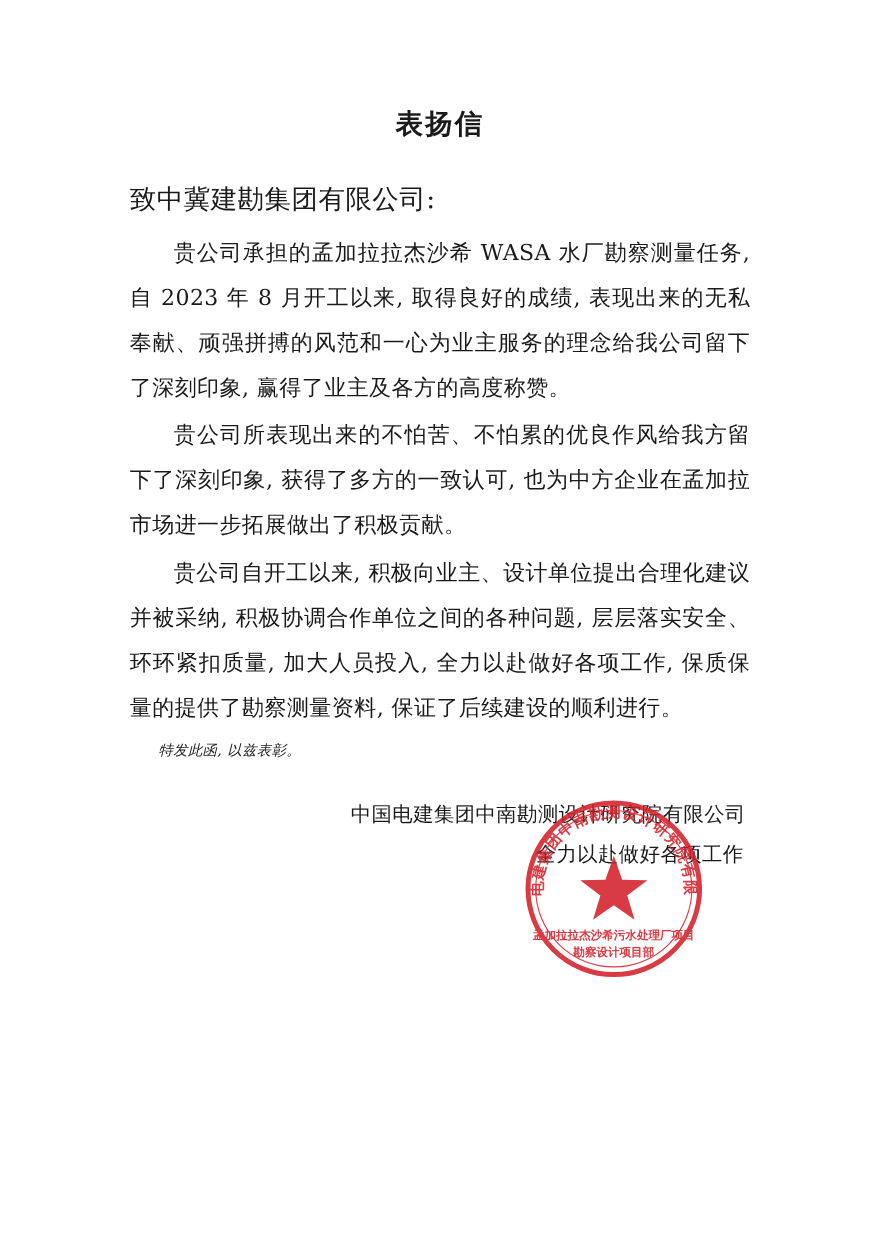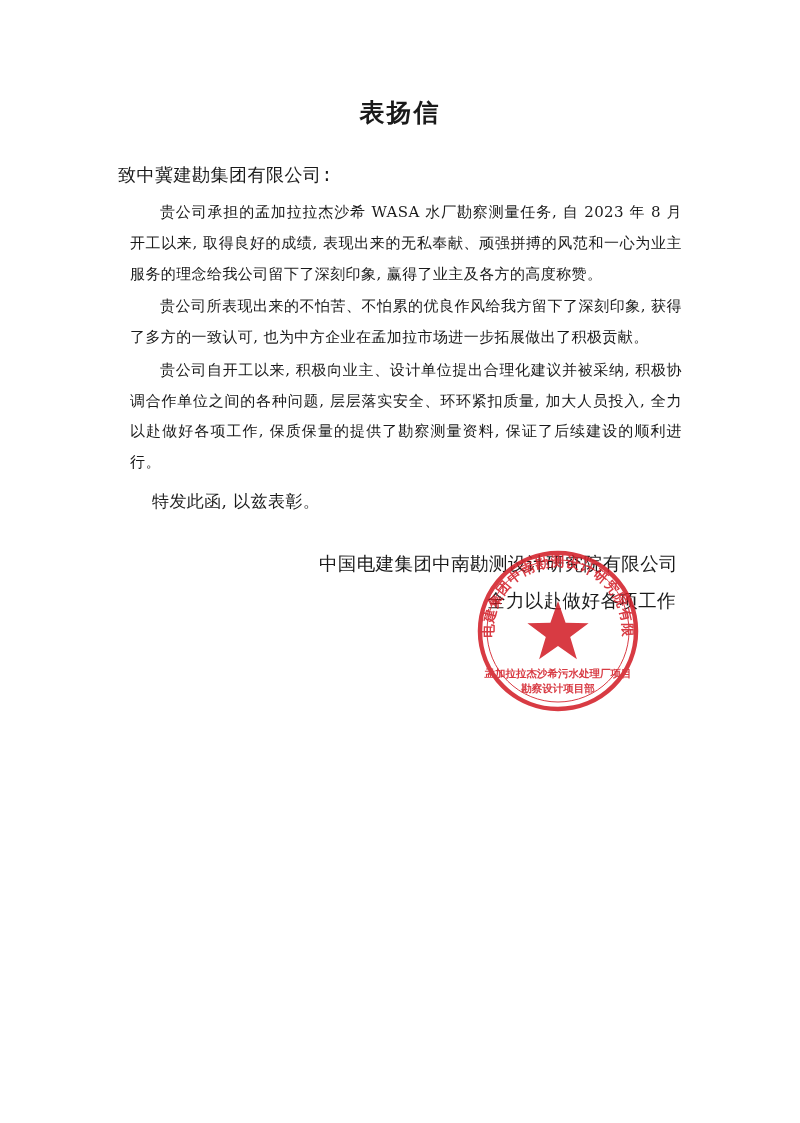--- a/index.html
+++ b/index.html
@@ -25,41 +25,41 @@
   }
   .doc-title {
     text-align: center;
     font-size: 25px;
     font-weight: bold;
     letter-spacing: 2px;
     margin: 0 0 30px 0;
     font-family: "DejaVu Serif", "Liberation Serif", serif;
   }
   .salutation {
-    font-size: 18px;
+    font-size: 24px;
     line-height: 1.9;
     margin: 0 0 4px 0;
     letter-spacing: 0.5px;
-    font-family: Liberation Mono, monospace;
   }
   .para {
-    font-size: 15px;
+    font-size: 20px;
     line-height: 2.05;
-    margin: 0 0 2px 12px;
+    margin: 0 0 2px 0;
     text-indent: 2em;
     text-align: justify;
     text-justify: inter-ideograph;
     letter-spacing: 0.4px;
   }
   .para-short {
-    font-size: 17px;
+    font-size: 13px;
     line-height: 2.05;
     margin: 6px 0 0 0;
     text-indent: 2em;
     letter-spacing: 0.4px;
+    font-style: italic;
   }
   .signature-block {
     margin-top: 26px;
     text-align: right;
     position: relative;
     padding-right: 4px;
   }
   .sig-line {
     font-size: 18.5px;
     line-height: 2.0;

